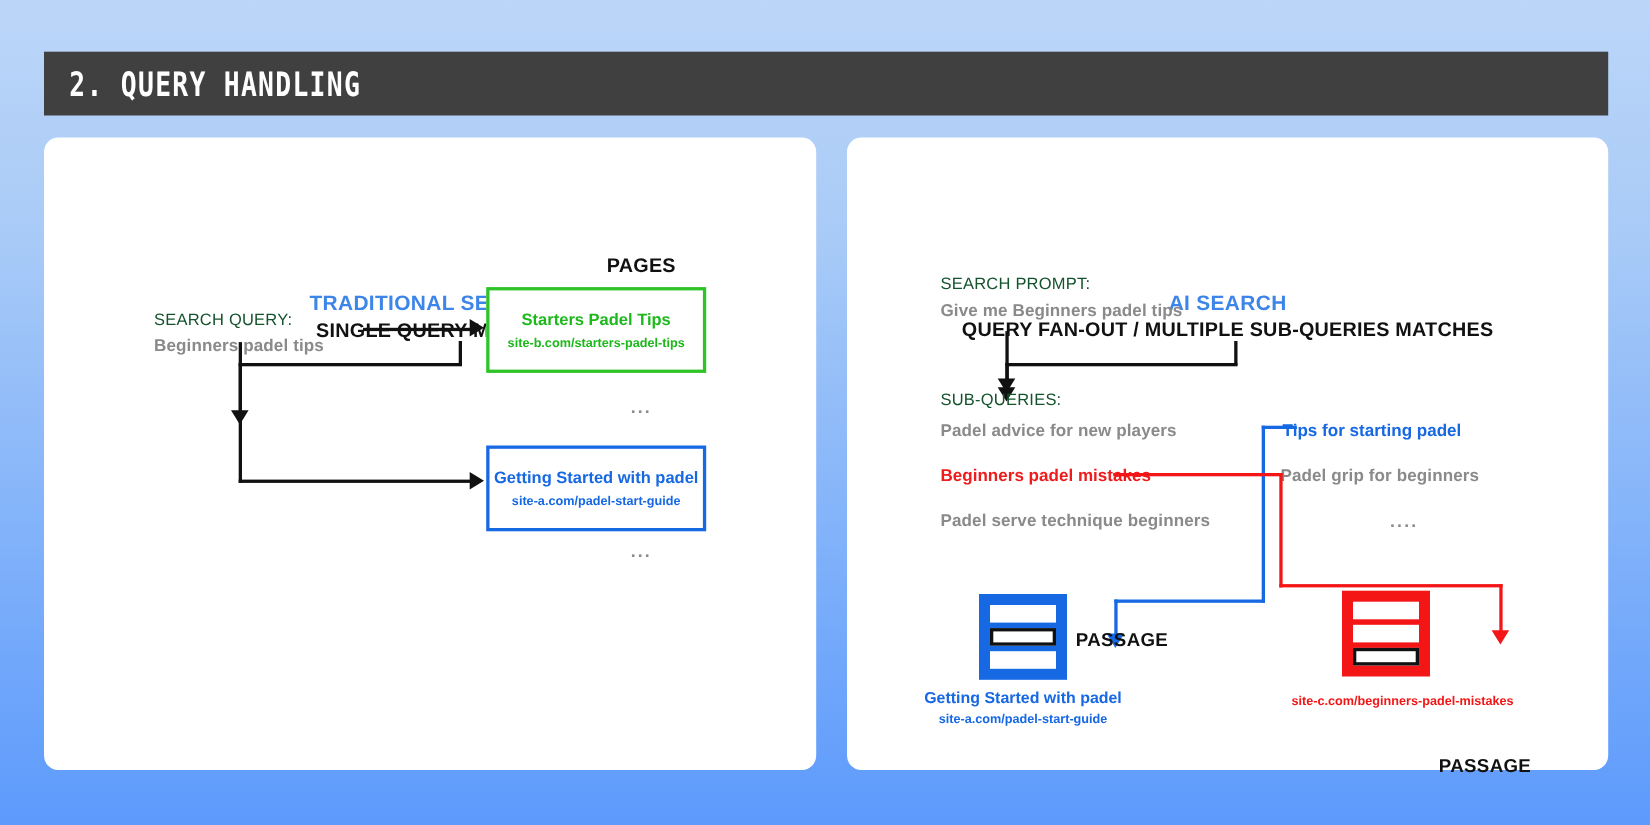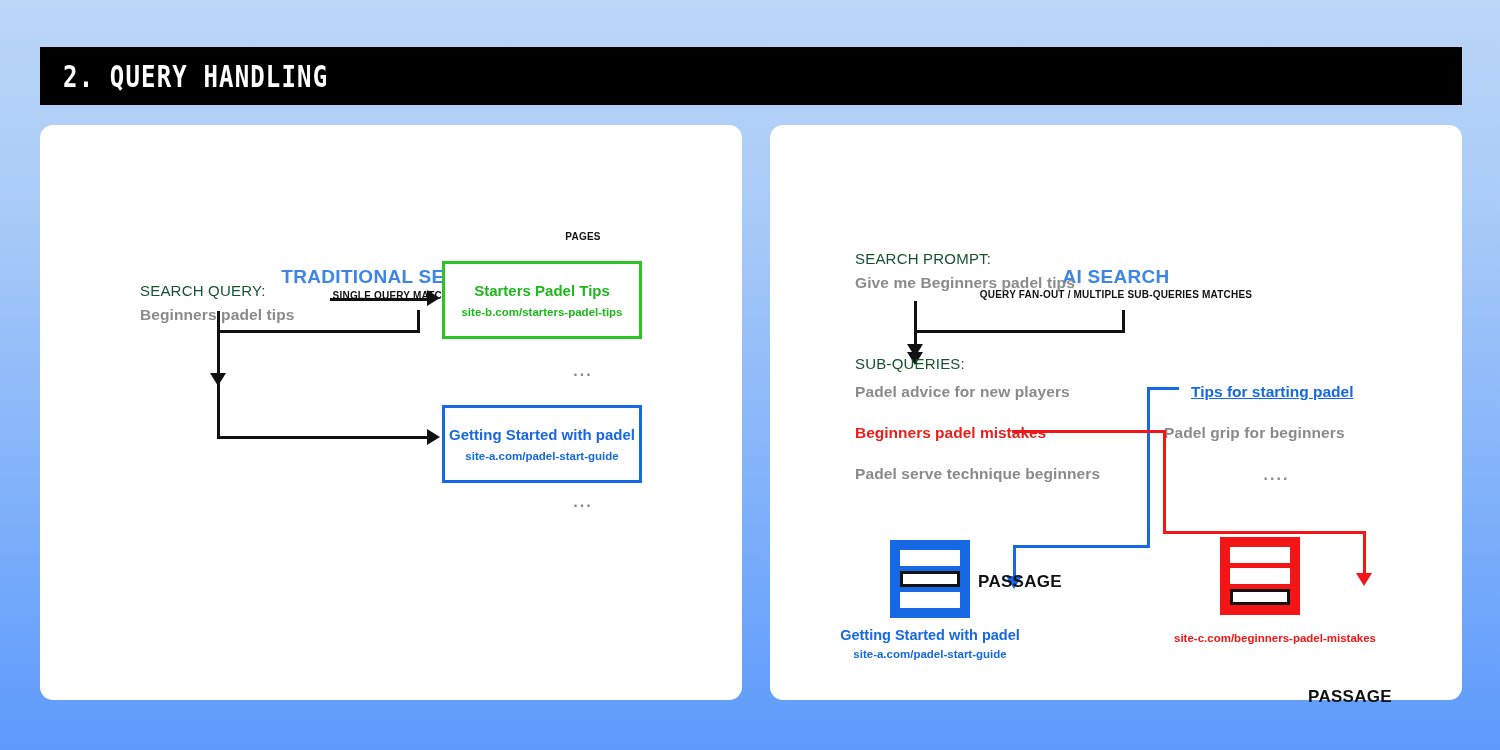--- a/index.html
+++ b/index.html
@@ -11,21 +11,21 @@
   body {
     background: linear-gradient(to bottom, #bcd6f8 0%, #a9cbf7 28%, #7eb0fa 68%, #5d9afc 100%);
     position: relative;
   }
 
   
   .banner {
     position: absolute;
     left: 40px; top: 47px;
     width: 1422px; height: 58px;
-    background: #000000;
+    background: #404040;
     display: flex; align-items: center;
   }
   .banner-title {
     color: #ffffff;
     font-family: "DejaVu Sans Mono", monospace;
     font-weight: 700;
     font-size: 25px;
     letter-spacing: 1.2px;
     padding-left: 24px;
     transform: scaleY(1.22) scaleX(0.96);
@@ -44,21 +44,21 @@
 
   .panel-inner { position: absolute; inset: 0; }
 
   
   .t { position: absolute; white-space: nowrap; line-height: 1; }
   .head-blue {
     color: #3d85e8; font-weight: 700; font-size: 19px;
     letter-spacing: 0.3px;
   }
   .head-black {
-    color: #111111; font-weight: 700; font-size: 10px;
+    color: #111111; font-weight: 700; font-size: 18px;
     letter-spacing: 0.2px;
   }
   .lbl-black { color: #14532d; font-weight: 400; font-size: 15px; letter-spacing: 0.2px; }
   .lbl-gray  { color: #8a8a8a; font-weight: 700; font-size: 15.5px; letter-spacing: 0.1px; }
   .lbl-blue  { color: #1668e3; font-weight: 700; font-size: 15.5px; }
   .lbl-red   { color: #ee1c1c; font-weight: 700; font-size: 15.5px; }
   .dots      { color: #8a8a8a; font-weight: 700; font-size: 16px; letter-spacing: 2px; }
   .passage   { color: #111111; font-weight: 700; font-size: 17px; letter-spacing: 0.3px; }
 
   
@@ -177,21 +177,21 @@
 
   <div class="ln ln-v k" style="left:144px; top:176px; height:44px;"></div>
   <div class="arrow arrow-down-k" style="left:137px; top:219px;"></div>
 
   <div class="t lbl-black" style="left:85px; top:231px;">SUB-QUERIES:</div>
 
   <div class="t lbl-gray" style="left:85px; top:259px;">Padel advice for new players</div>
   <div class="t lbl-red" style="left:85px; top:300px;">Beginners padel mistakes</div>
   <div class="t lbl-gray" style="left:85px; top:341px;">Padel serve technique beginners</div>
 
-  <div class="t lbl-blue" style="left:421px; top:259px;text-decoration:underline;">Tips for starting padel</div>
+  <div class="t lbl-blue" style="left:396px; top:259px;">Tips for starting padel</div>
   <div class="t lbl-gray" style="left:394px; top:300px;">Padel grip for beginners</div>
   <div class="t dots" style="left:409px; top:342px; width:195px; text-align:center;">....</div>
 
   <div class="ln ln-h b" style="left:377px; top:262px; width:32px;"></div>
   <div class="ln ln-v b" style="left:377px; top:262px; height:161px;"></div>
   <div class="ln ln-h b" style="left:243px; top:420px; width:137px;"></div>
   <div class="ln ln-v b" style="left:243px; top:420px; height:32px;"></div>
   <div class="arrow arrow-down-b" style="left:236px; top:451px;"></div>
 
   <div class="ln ln-h r" style="left:242px; top:305px; width:154px;"></div>

